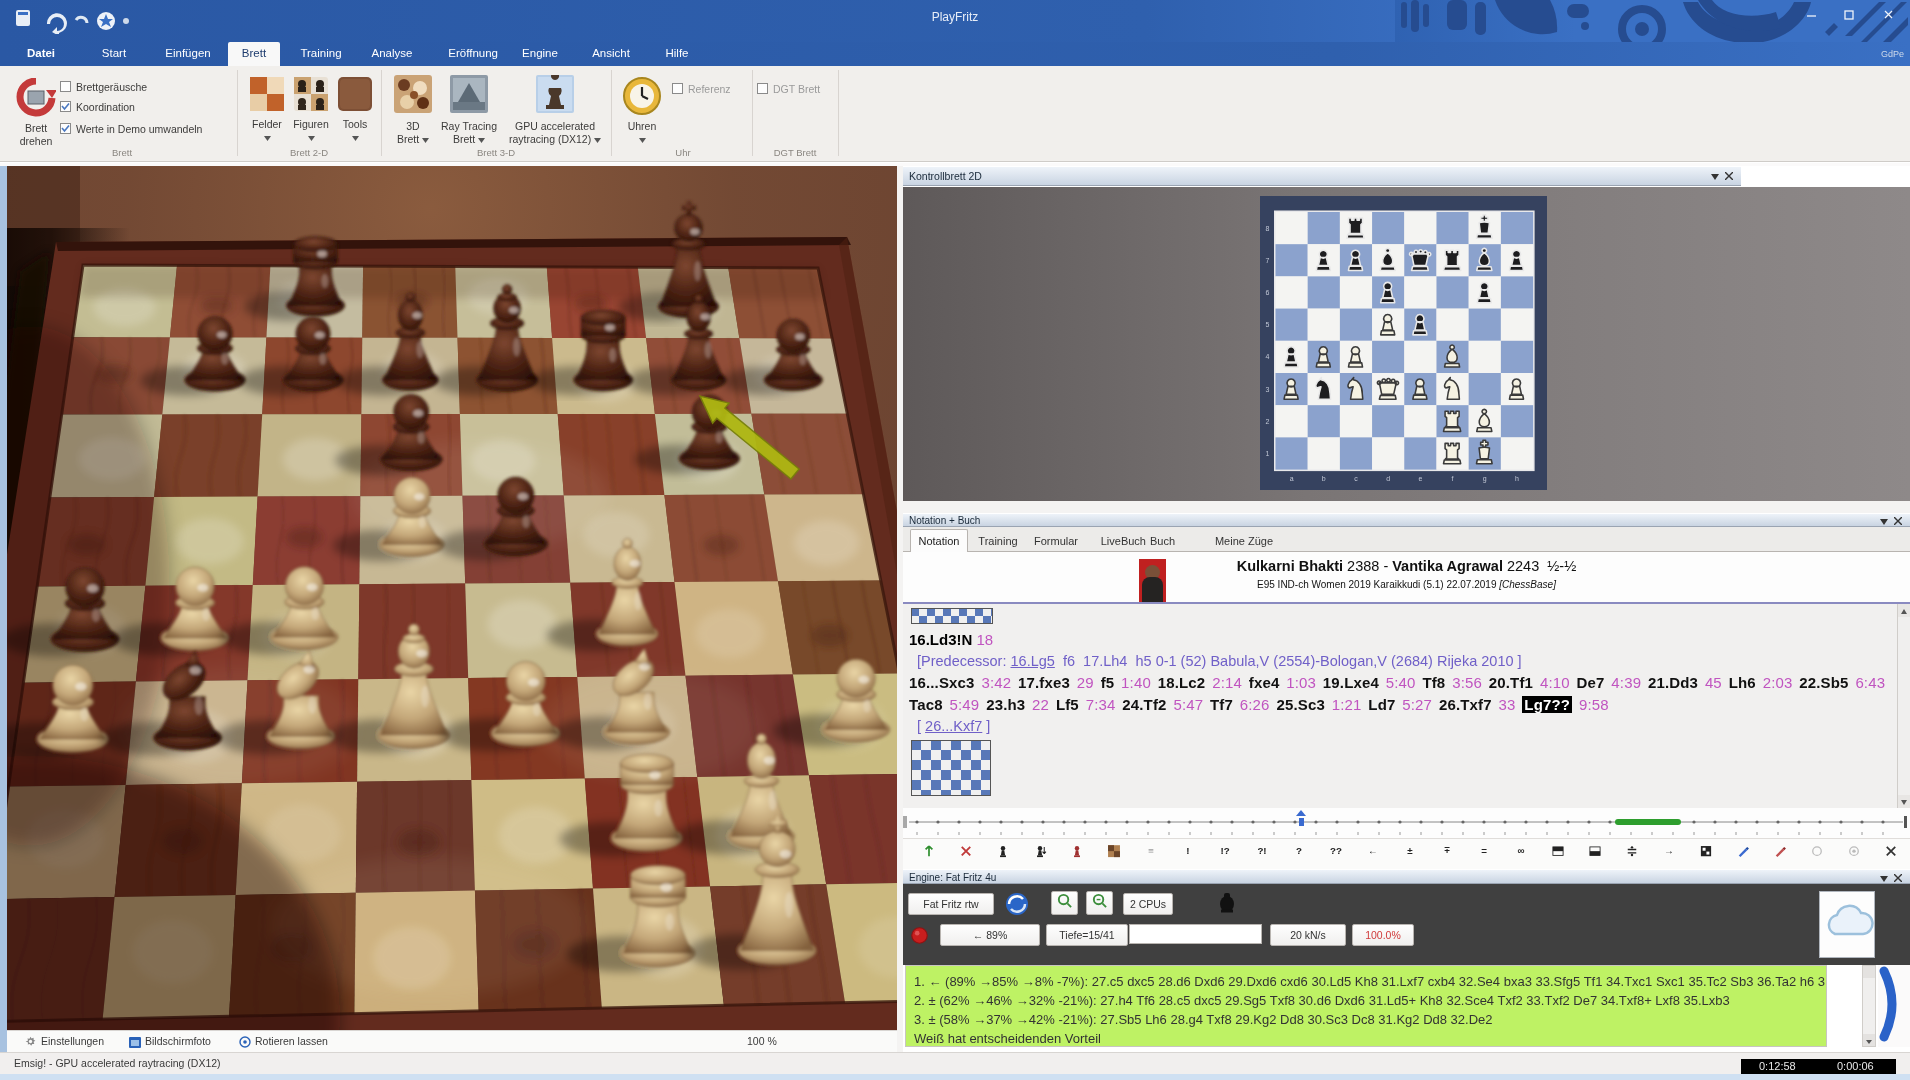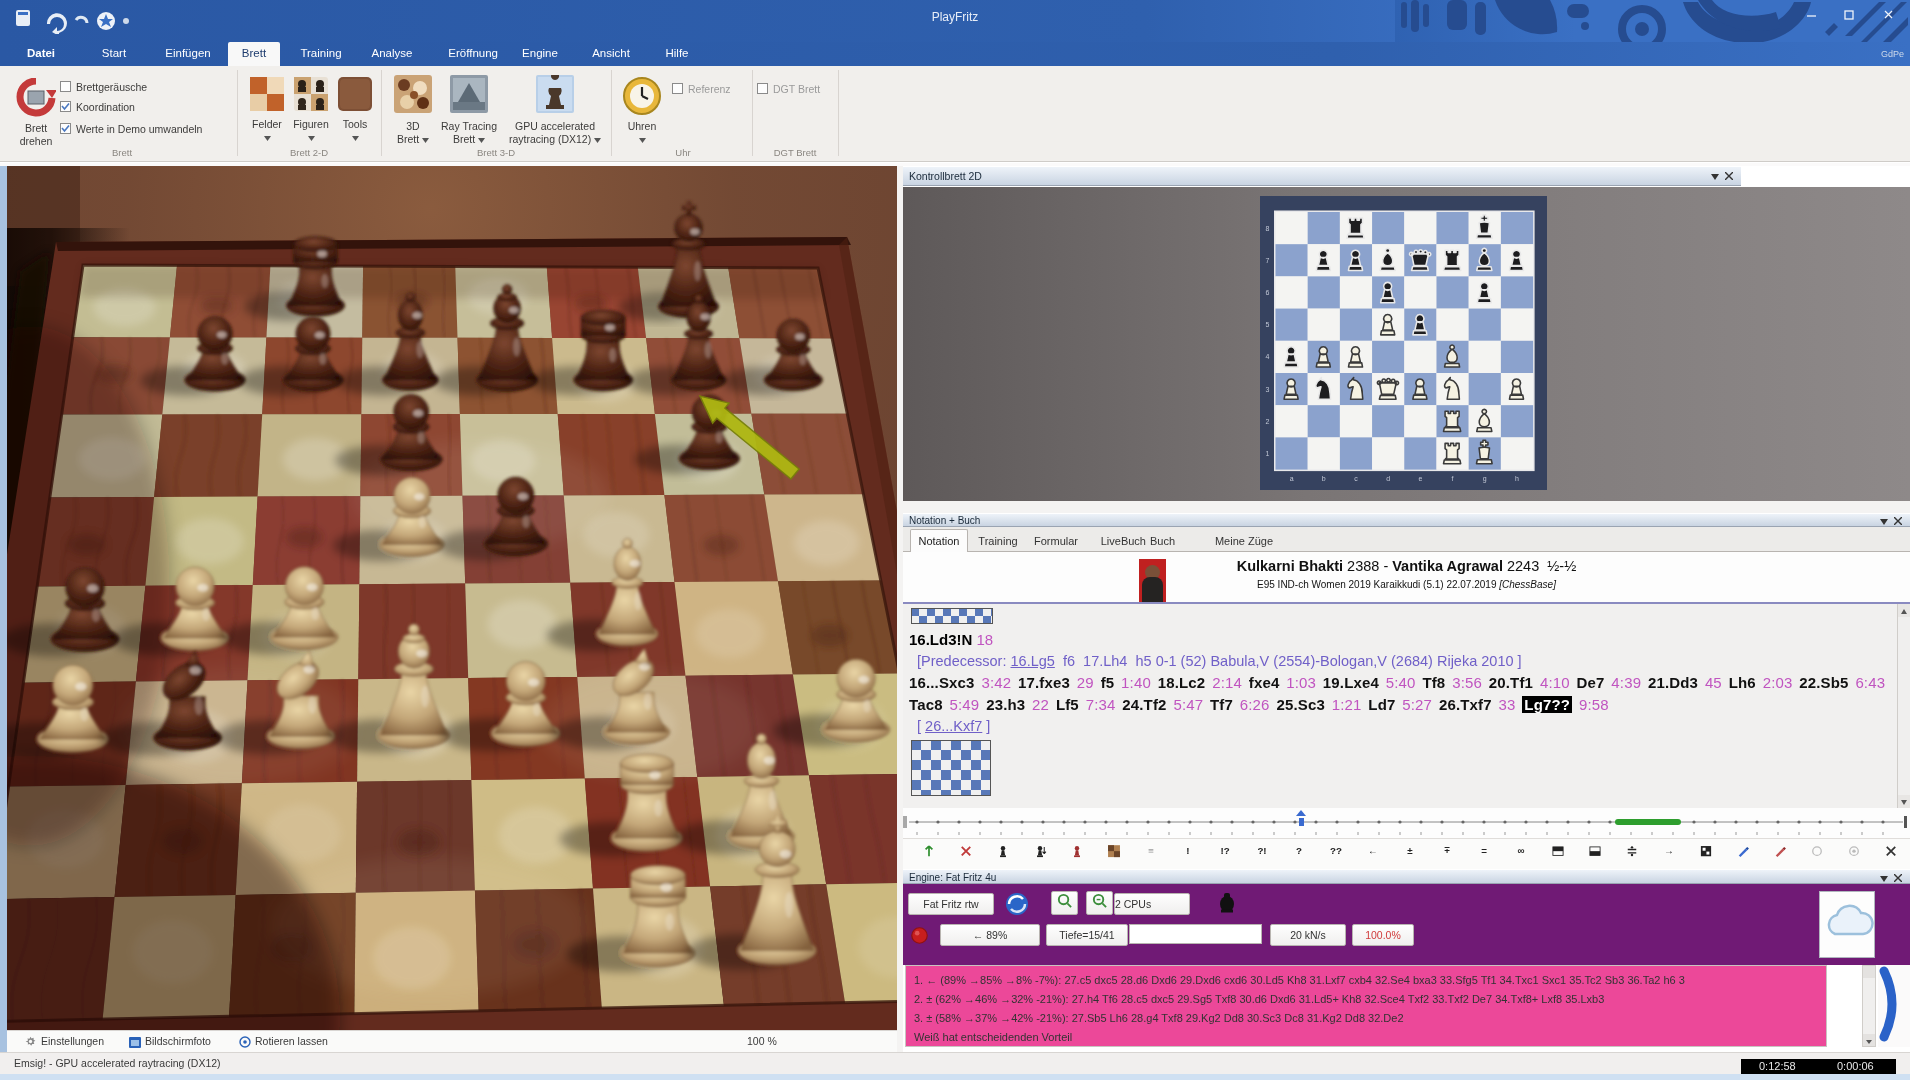--- a/index.html
+++ b/index.html
@@ -1226,56 +1226,56 @@
       </svg></div>
   </div>
 <div class="ptitle" style="left:903px;top:869px;width:1007px;height:15px">
     <span style="position:absolute;left:6px;top:2px;font-size:10px">Engine: Fat Fritz 4u</span>
     <span class="pt-ctl" style="top:3px"><svg width="8" height="6" viewBox="0 0 8 6">
         <path d="M0,0 h8 L4,6 Z" fill="#333"></path>
       </svg><svg width="8" height="8" viewBox="0 0 8 8">
         <path d="M0,0 L8,8 M8,0 L0,8" stroke="#333" stroke-width="1.4"></path>
       </svg></span>
   </div>
-<div style="position:absolute;left:903px;top:884px;width:1007px;height:81px;background:#701a75">
+<div style="position:absolute;left:903px;top:884px;width:1007px;height:81px;background:#404040">
     <div style="position:absolute;left:5px;top:9px;width:86px;height:22px;background:linear-gradient(#fefefe,#f0efee);border:1px solid #b8b4b0;border-radius:2px;text-align:center;line-height:20px;font-size:10.5px;color:#333;">Fat Fritz rtw</div>
     <svg width="26" height="26" style="position:absolute;left:101px;top:7px" viewBox="0 0 26 26">
       <circle cx="13" cy="13" r="11" fill="#2a66c8"></circle>
       <path d="M5,13 a8,8 0 0 1 14,-5" stroke="#fff" stroke-width="2.5" fill="none"></path>
       <path d="M21,13 a8,8 0 0 1 -14,5" stroke="#d8e6f8" stroke-width="2.5" fill="none"></path>
     </svg>
     <div style="position:absolute;left:148px;top:7px;width:27px;height:24px;background:linear-gradient(#fefefe,#f0efee);border:1px solid #b8b4b0;border-radius:2px;text-align:center;line-height:22px;font-size:10.5px;color:#333;"><svg width="17" height="17" viewBox="0 0 18 18">
         <circle cx="8" cy="8" r="5" fill="none" stroke="#3c8e3c" stroke-width="2"></circle>
         <line x1="12" y1="12" x2="16" y2="16" stroke="#3c8e3c" stroke-width="2"></line>
       </svg></div>
     <div style="position:absolute;left:183px;top:7px;width:27px;height:24px;background:linear-gradient(#fefefe,#f0efee);border:1px solid #b8b4b0;border-radius:2px;text-align:center;line-height:22px;font-size:10.5px;color:#333;"><svg width="17" height="17" viewBox="0 0 18 18">
         <circle cx="8" cy="8" r="5" fill="none" stroke="#3c8e3c" stroke-width="2"></circle>
         <line x1="12" y1="12" x2="16" y2="16" stroke="#3c8e3c" stroke-width="2"></line>
         <line x1="6" y1="8" x2="10" y2="8" stroke="#3c8e3c" stroke-width="1.5"></line>
       </svg></div>
-    <div style="position:absolute;left:211px;top:9px;width:76px;height:22px;background:linear-gradient(#fefefe,#f0efee);border:1px solid #b8b4b0;border-radius:2px;line-height:20px;font-size:10.5px;color:#333;">2 CPUs</div>
+    <div style="position:absolute;left:220px;top:9px;width:50px;height:22px;background:linear-gradient(#fefefe,#f0efee);border:1px solid #b8b4b0;border-radius:2px;text-align:center;line-height:20px;font-size:10.5px;color:#333;">2 CPUs</div>
     <svg width="20" height="22" style="position:absolute;left:314px;top:7px" viewBox="0 0 20 22">
       <ellipse cx="10" cy="13" rx="7" ry="8" fill="#111"></ellipse>
       <rect x="7" y="2" width="6" height="6" rx="2" fill="#111"></rect>
       <path d="M4,20 h12" stroke="#111" stroke-width="3"></path>
     </svg>
     <svg width="17" height="17" style="position:absolute;left:8px;top:43px" viewBox="0 0 22 22">
       <circle cx="11" cy="11" r="10" fill="#c81e1e" stroke="#8e1212" stroke-width="1.5"></circle>
       <circle cx="8" cy="8" r="3" fill="#e86a6a" opacity="0.7"></circle>
     </svg>
     <div style="position:absolute;left:37px;top:40px;width:100px;height:22px;background:linear-gradient(#fefefe,#f0efee);border:1px solid #b8b4b0;border-radius:2px;text-align:center;line-height:20px;font-size:10.5px;color:#333;">← 89%</div>
     <div style="position:absolute;left:143px;top:40px;width:82px;height:22px;background:linear-gradient(#fefefe,#f0efee);border:1px solid #b8b4b0;border-radius:2px;text-align:center;line-height:20px;font-size:10.5px;color:#333;">Tiefe=15/41</div>
     <div style="position:absolute;left:226px;top:40px;width:133px;height:20px;background:#fff;border:1px solid #b8b4b0"></div>
     <div style="position:absolute;left:367px;top:40px;width:76px;height:22px;background:linear-gradient(#fefefe,#f0efee);border:1px solid #b8b4b0;border-radius:2px;text-align:center;line-height:20px;font-size:10.5px;color:#333;">20 kN/s</div>
     <div style="position:absolute;left:449px;top:40px;width:62px;height:22px;background:linear-gradient(#fefefe,#f0efee);border:1px solid #b8b4b0;border-radius:2px;text-align:center;line-height:20px;font-size:10.5px;color:#333;"><span style="color:#d03a3a">100.0%</span></div>
     <div style="position:absolute;left:916px;top:7px;width:56px;height:67px;background:#fdfdfd;border:1px solid #b0b6be"><svg width="54" height="65" viewBox="0 0 54 65">
         <path d="M15,42 a10,10 0 0 1 2,-19 a13,13 0 0 1 24,-2 a9,9 0 0 1 2,21 Z" fill="#eaf2fa" stroke="#9cc0dc" stroke-width="2.5"></path>
       </svg></div>
   </div>
-<div style="position:absolute;left:905px;top:965px;width:922px;height:82px;background:#ec4899;border:1px solid #c8c5c1;font-size:11px;color:#333;overflow:hidden">
+<div style="position:absolute;left:905px;top:965px;width:922px;height:82px;background:#bef264;border:1px solid #c8c5c1;font-size:13px;color:#333;overflow:hidden">
     <div style="position:absolute;left:8px;top:8px;white-space:nowrap">1. ← (89% →85% →8% -7%): 27.c5 dxc5 28.d6 Dxd6 29.Dxd6 cxd6 30.Ld5 Kh8 31.Lxf7 cxb4 32.Se4 bxa3 33.Sfg5 Tf1 34.Txc1 Sxc1 35.Tc2 Sb3 36.Ta2 h6 3</div>
     <div style="position:absolute;left:8px;top:27px;white-space:nowrap">2. ± (62% →46% →32% -21%): 27.h4 Tf6 28.c5 dxc5 29.Sg5 Txf8 30.d6 Dxd6 31.Ld5+ Kh8 32.Sce4 Txf2 33.Txf2 De7 34.Txf8+ Lxf8 35.Lxb3</div>
     <div style="position:absolute;left:8px;top:46px;white-space:nowrap">3. ± (58% →37% →42% -21%): 27.Sb5 Lh6 28.g4 Txf8 29.Kg2 Dd8 30.Sc3 Dc8 31.Kg2 Dd8 32.De2</div>
     <div style="position:absolute;left:8px;top:65px;white-space:nowrap">Weiß hat entscheidenden Vorteil</div>
   </div>
 <div style="position:absolute;left:1862px;top:965px;width:14px;height:82px;background:#f0efee;border:1px solid #d0cdc9">
   <div style="position:absolute;top:0;left:0;width:12px;height:12px;background:#e4e2e0"></div>
   <div style="position:absolute;bottom:0;left:0;width:12px;height:12px;background:#e4e2e0"><svg width="12" height="12" viewBox="0 0 12 12">
         <path d="M6,8 L9,4 L3,4 Z" fill="#555"></path>
       </svg></div>

